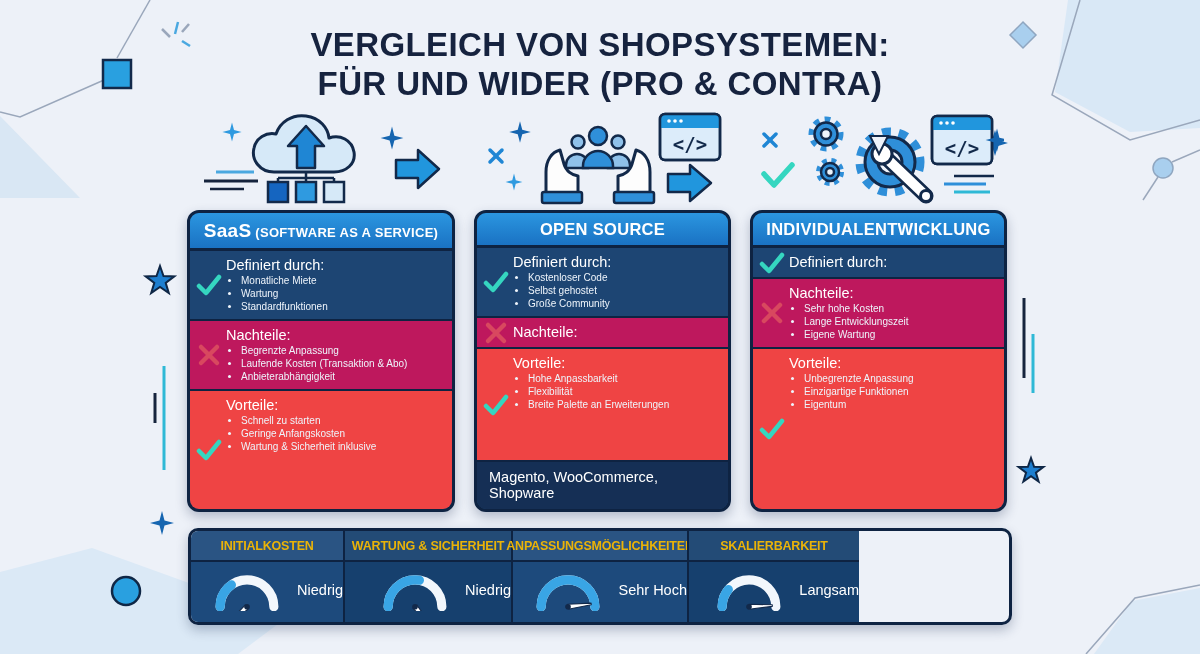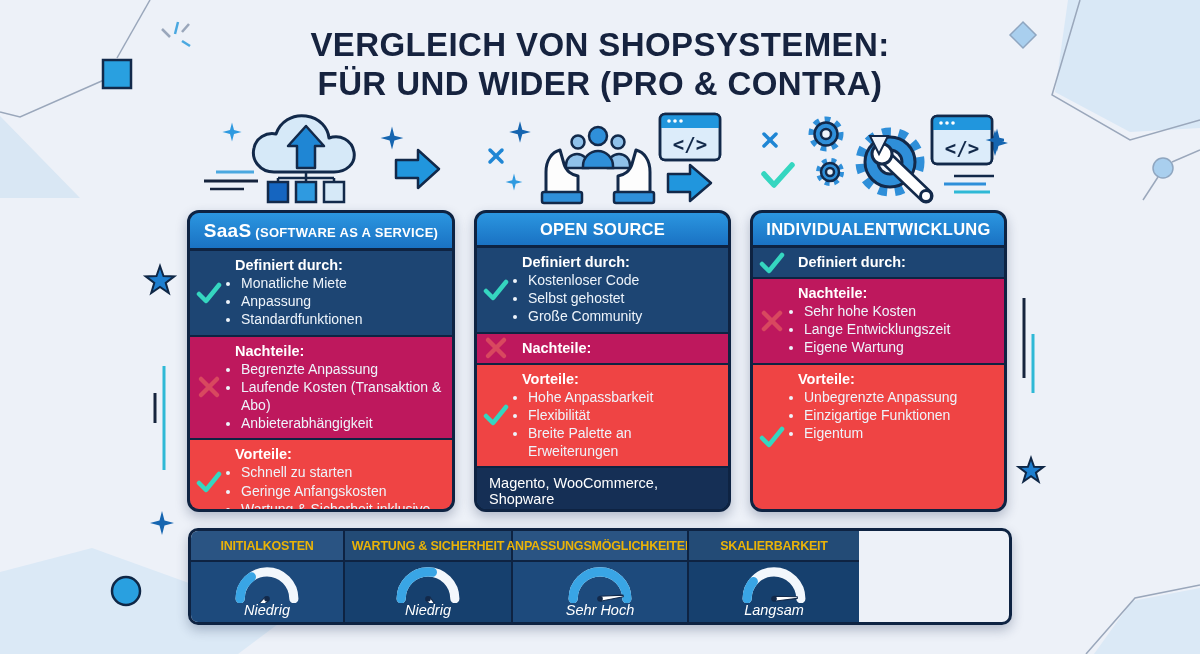--- a/index.html
+++ b/index.html
@@ -29,40 +29,40 @@
         color:#fff;font-weight:bold;text-align:center;padding:7px 2px 6px;font-size:16.5px;
         letter-spacing:.3px;white-space:nowrap;}
   .hdr-main{font-size:19px;}
   .hdr-sub{font-size:13px;}
   .section{position:relative;padding:6px 6px 6px 36px;}
   .section + .section{border-top:2px solid #0e2342;}
   .sec-check1{background:#1d4573;}
   .sec-cross{background:#be185d;}
   .sec-check2{background:#ef4444;flex:1;}
   .marker{position:absolute;left:6px;top:50%;transform:translateY(-50%);width:26px;height:26px;}
-  .sec-label{color:#fff;font-weight:bold;font-size:14.5px;margin-bottom:1px;margin-left:9px;}
+  .sec-label{color:#fff;font-weight:normal;font-size:14.5px;margin-bottom:1px;}
   .section ul{margin:0;padding-left:15px;}
-  .section li{color:#eef4fb;font-size:14px;line-height:1.3;}
+  .section li{color:#eef4fb;font-size:10px;line-height:1.3;}
   .card-footer{margin-top:auto;background:#152f55;border-top:2px solid #0e2342;color:#fff;
         font-size:14.5px;padding:7px 12px 8px;}
   .card-footer:empty{display:none;}
 
   .gauges{position:absolute;left:188px;top:528px;width:824px;height:97px;z-index:2;
         border:3px solid #0e2342;border-radius:10px;overflow:hidden;box-sizing:border-box;
         display:grid;grid-template-columns:152px 168px 176px 172px 150px;
         box-shadow:0 5px 12px rgba(20,40,80,.28);}
   .gauge-cell{display:flex;flex-direction:column;border-left:2.5px solid #0e2342;min-width:0;}
   .gauge-cell:first-child{border-left:none;}
   .gauge-cell:nth-child(odd){background:#1d4a7c;}
   .gauge-cell:nth-child(even){background:#16406e;}
   .gauge-head{height:29px;display:flex;align-items:center;justify-content:center;
         border-bottom:2.5px solid #0e2342;color:#eab308;font-weight:bold;font-size:12.5px;
         letter-spacing:-.2px;white-space:nowrap;background:rgba(255,255,255,.06);}
-  .gauge-body{flex:1;display:flex;flex-direction:column;align-items:center;justify-content:flex-end;
-        padding-bottom:3px;font-style:italic;}
+  .gauge-body{flex:1;display:flex;flex-direction:row;align-items:center;justify-content:flex-end;
+        padding-bottom:3px;}
   .gauge-body svg{width:100px;height:41px;}
   .gauge-value{color:#fff;font-size:14.5px;line-height:1.1;}
 </style>
 </head>
 <body>
 
 <div class="stage">
 
   <svg class="deco-layer" viewBox="0 0 1200 654" aria-hidden="true">
     <polyline points="150,0 117,58" fill="none" stroke="#9aa7bb" stroke-width="1.5"></polyline>
@@ -204,21 +204,21 @@
         <div class="card-header"><span class="hdr-main">SaaS</span><span class="hdr-sub"> (SOFTWARE AS A SERVICE)</span></div>
         <div class="section sec-check1">
           <span class="marker">
             <svg viewBox="0 0 26 26">
       <polyline points="3,14 10,21 23,5" fill="none" stroke="#35d6c0" stroke-width="4.5" stroke-linecap="round" stroke-linejoin="round"></polyline>
             </svg>
           </span>
           <div class="sec-label">Definiert durch:</div>
           <ul>
             <li>Monatliche Miete</li>
-            <li>Anpassung</li>
+            <li>Wartung</li>
             <li>Standardfunktionen</li>
           </ul>
         </div>
         <div class="section sec-cross">
           <span class="marker">
             <svg viewBox="0 0 26 26">
       <line x1="5" y1="5" x2="21" y2="21" stroke="#d8485f" stroke-width="4.5" stroke-linecap="round"></line>
       <line x1="21" y1="5" x2="5" y2="21" stroke="#d8485f" stroke-width="4.5" stroke-linecap="round"></line>
             </svg>
           </span>

